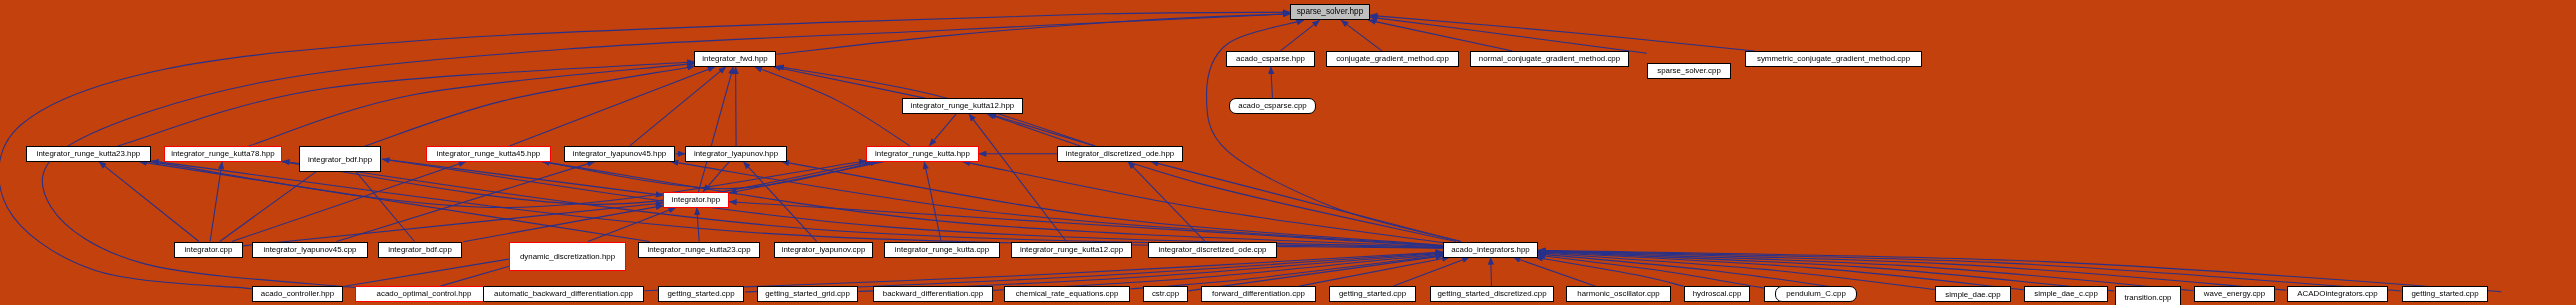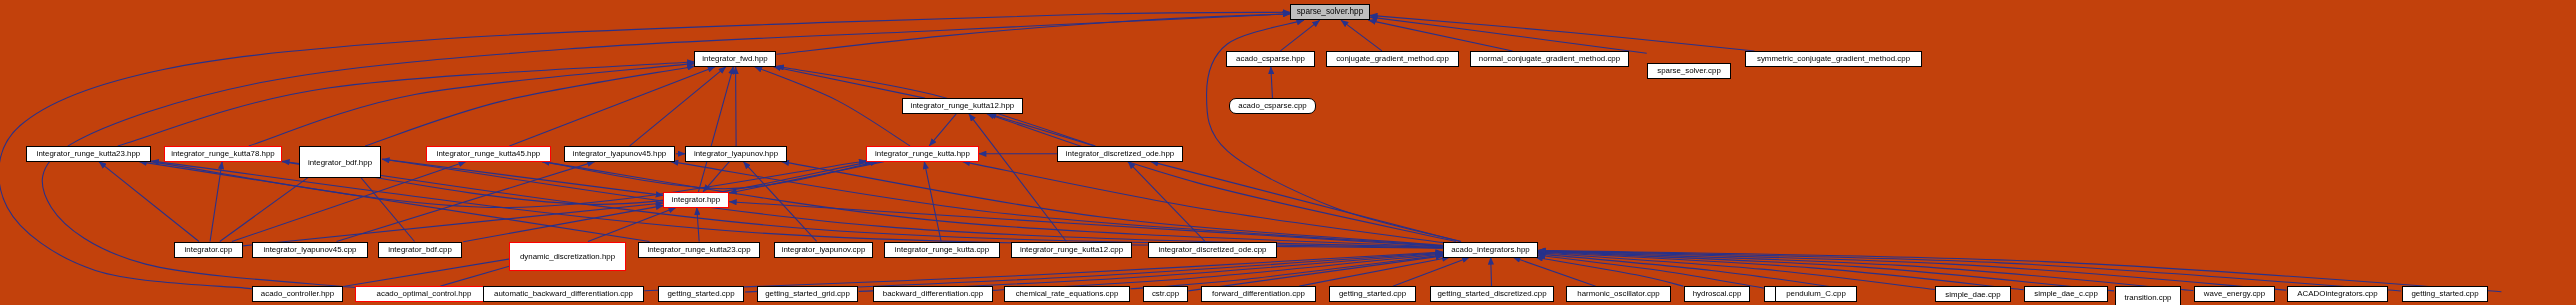--- a/index.html
+++ b/index.html
@@ -117,21 +117,21 @@
     <div class="node" title="integrator_fwd.hpp" style="left: 694px; top: 51px; width: 82px; height: 15.7px;">integrator_fwd.hpp</div>
     <div class="node" title="acado_csparse.hpp" style="left: 1226px; top: 51px; width: 89px; height: 15.7px;">acado_csparse.hpp</div>
     <div class="node" title="conjugate_gradient_method.cpp" style="left: 1326px; top: 51px; width: 133px; height: 15.7px;">conjugate_gradient_method.cpp</div>
     <div class="node" title="normal_conjugate_gradient_method.cpp" style="left: 1470px; top: 51px; width: 159px; height: 15.7px;">normal_conjugate_gradient_method.cpp</div>
     <div class="node" title="sparse_solver.cpp" style="left: 1647px; top: 51px; width: 84px; height: 15.7px; margin-top: 12px;">sparse_solver.cpp</div>
     <div class="node" title="symmetric_conjugate_gradient_method.cpp" style="left: 1745px; top: 51px; width: 177px; height: 15.7px;">symmetric_conjugate_gradient_method.cpp</div>
     <div class="node" title="integrator_runge_kutta12.hpp" style="left: 902px; top: 98px; width: 121px; height: 15.7px;">integrator_runge_kutta12.hpp</div>
     <div class="node" title="acado_csparse.cpp" style="left: 1229px; top: 98px; width: 87px; height: 15.7px; border-radius: 7px;">acado_csparse.cpp</div>
     <div class="node" title="integrator_runge_kutta23.hpp" style="left: 26px; top: 146px; width: 125px; height: 15.7px;">integrator_runge_kutta23.hpp</div>
     <div class="node red" title="integrator_runge_kutta78.hpp" style="left: 164px; top: 146px; width: 118px; height: 15.7px;">integrator_runge_kutta78.hpp</div>
-    <div class="node" title="integrator_bdf.hpp" style="left: 299px; top: 146px; width: 82px; height: 32px;">integrator_bdf.hpp</div>
+    <div class="node" title="integrator_bdf.hpp" style="left: 299px; top: 146px; width: 82px; height: 26px;">integrator_bdf.hpp</div>
     <div class="node red" title="integrator_runge_kutta45.hpp" style="left: 426px; top: 146px; width: 125px; height: 15.7px;">integrator_runge_kutta45.hpp</div>
     <div class="node" title="integrator_lyapunov45.hpp" style="left: 564px; top: 146px; width: 111px; height: 15.7px;">integrator_lyapunov45.hpp</div>
     <div class="node" title="integrator_lyapunov.hpp" style="left: 685px; top: 146px; width: 102px; height: 15.7px;">integrator_lyapunov.hpp</div>
     <div class="node red" title="integrator_runge_kutta.hpp" style="left: 866px; top: 146px; width: 113px; height: 15.7px;">integrator_runge_kutta.hpp</div>
     <div class="node" title="integrator_discretized_ode.hpp" style="left: 1057px; top: 146px; width: 126px; height: 15.7px;">integrator_discretized_ode.hpp</div>
     <div class="node red" title="integrator.hpp" style="left: 663px; top: 192px; width: 66px; height: 15.7px;">integrator.hpp</div>
     <div class="node" title="integrator.cpp" style="left: 174px; top: 242px; width: 69px; height: 15.7px;">integrator.cpp</div>
     <div class="node" title="integrator_lyapunov45.cpp" style="left: 252px; top: 242px; width: 116px; height: 15.7px;">integrator_lyapunov45.cpp</div>
     <div class="node" title="integrator_bdf.cpp" style="left: 378px; top: 242px; width: 84px; height: 15.7px;">integrator_bdf.cpp</div>
     <div class="node red" title="dynamic_discretization.hpp" style="left: 509px; top: 242px; width: 117px; height: 29px; text-align: right;">dynamic_discretization.hpp</div>
@@ -148,21 +148,21 @@
     <div class="node" title="getting_started_grid.cpp" style="left: 757px; top: 286px; width: 101px; height: 15.7px;">getting_started_grid.cpp</div>
     <div class="node" title="backward_differentiation.cpp" style="left: 873px; top: 286px; width: 120px; height: 15.7px;">backward_differentiation.cpp</div>
     <div class="node" title="chemical_rate_equations.cpp" style="left: 1004px; top: 286px; width: 126px; height: 15.7px;">chemical_rate_equations.cpp</div>
     <div class="node" title="cstr.cpp" style="left: 1143px; top: 286px; width: 45px; height: 15.7px;">cstr.cpp</div>
     <div class="node" title="forward_differentiation.cpp" style="left: 1201px; top: 286px; width: 115px; height: 15.7px;">forward_differentiation.cpp</div>
     <div class="node" title="getting_started.cpp" style="left: 1329px; top: 286px; width: 87px; height: 15.7px;">getting_started.cpp</div>
     <div class="node" title="getting_started_discretized.cpp" style="left: 1430px; top: 286px; width: 124px; height: 15.7px;">getting_started_discretized.cpp</div>
     <div class="node" title="harmonic_oscillator.cpp" style="left: 1566px; top: 286px; width: 105px; height: 15.7px;">harmonic_oscillator.cpp</div>
     <div class="node" title="hydroscal.cpp" style="left: 1684px; top: 286px; width: 66px; height: 15.7px;">hydroscal.cpp</div>
     <div class="node" title="pendulum.cpp" style="left: 1764px; top: 286px; width: 68px; height: 15.7px; padding-left: 8px;">pendulum.cpp</div>
-    <div class="node" title="pendulum_C.cpp" style="left: 1775px; top: 286px; width: 82px; height: 15.7px;">pendulum_C.cpp</div>
+    <div class="node" title="pendulum_C.cpp" style="left: 1775px; top: 286px; width: 82px; height: 15.7px; border-radius: 7px;">pendulum_C.cpp</div>
     <div class="node" title="simple_dae.cpp" style="left: 1935px; top: 286px; width: 76px; height: 16px;">simple_dae.cpp</div>
     <div class="node" title="simple_dae_c.cpp" style="left: 2024px; top: 286px; width: 84px; height: 15.7px;">simple_dae_c.cpp</div>
     <div class="node" title="transition.cpp" style="left: 2115px; top: 286px; width: 66px; height: 22px;">transition.cpp</div>
     <div class="node" title="wave_energy.cpp" style="left: 2194px; top: 286px; width: 81px; height: 15.7px;">wave_energy.cpp</div>
     <div class="node" title="ACADOintegrators.cpp" style="left: 2287px; top: 286px; width: 101px; height: 15.7px;">ACADOintegrators.cpp</div>
     <div class="node" title="getting_started.cpp" style="left: 2402px; top: 286px; width: 86px; height: 15.7px;">getting_started.cpp</div>
     <div class="node" title="interpolation.cpp" style="left: 2502px; top: 286px; width: 88px; height: 15.7px; margin-top: 28px;">interpolation.cpp</div>
   </div>
 
 

